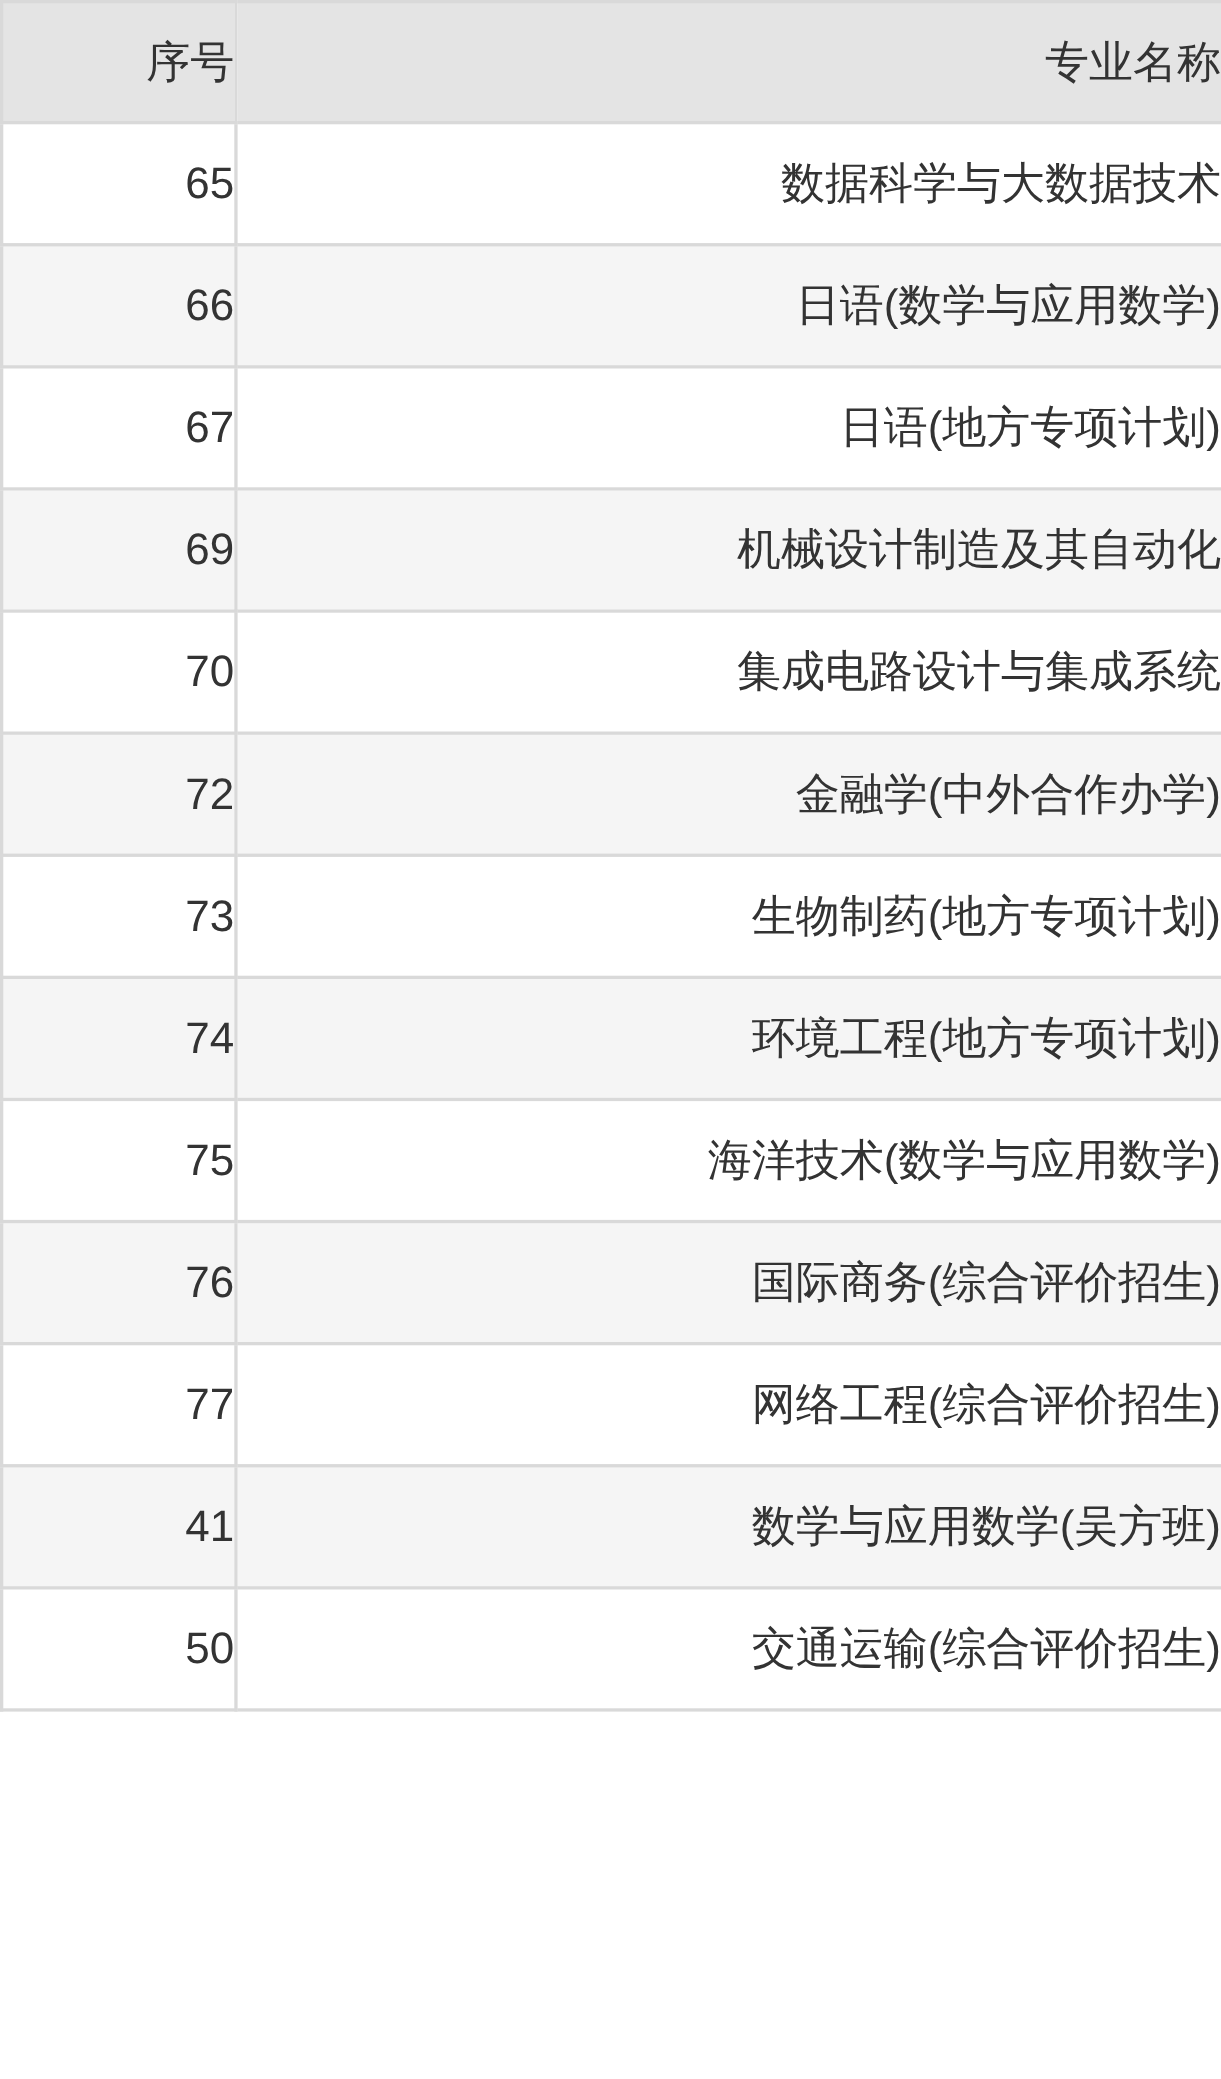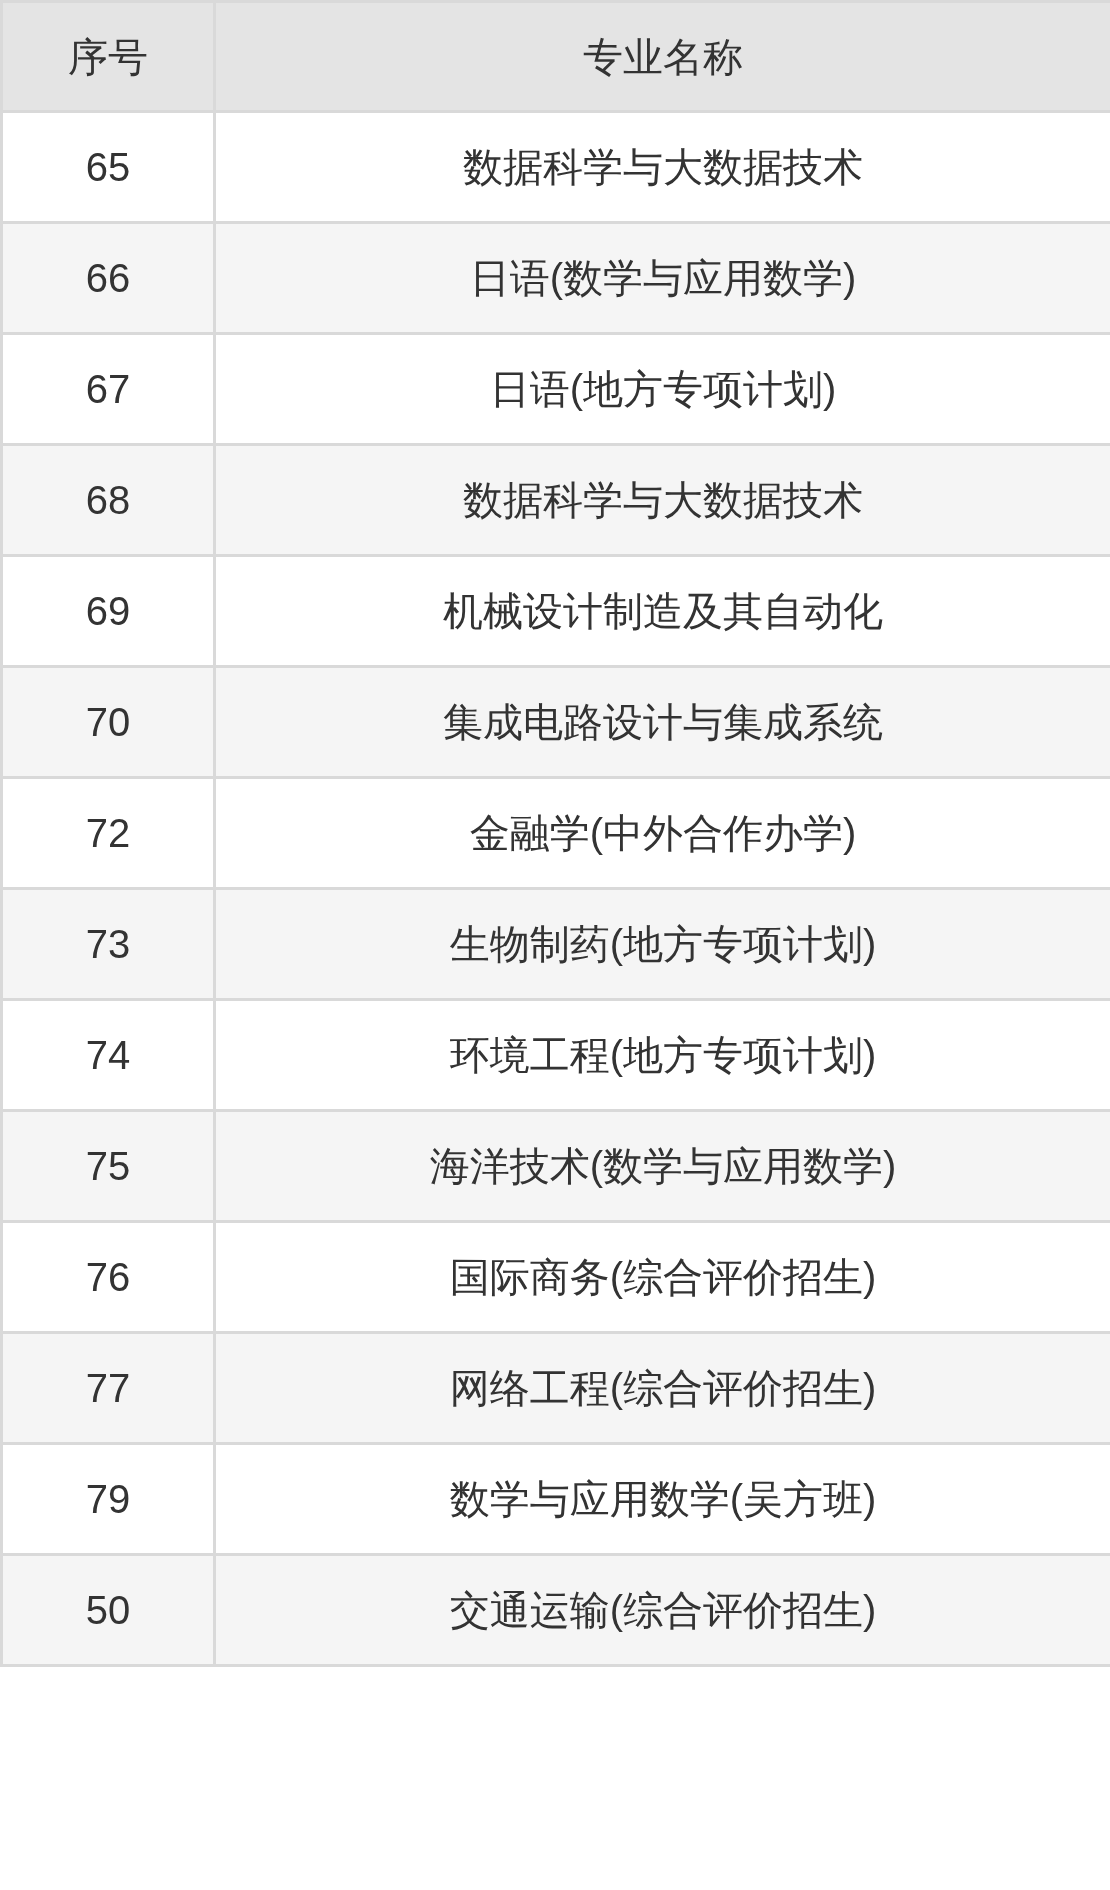--- a/index.html
+++ b/index.html
@@ -16,21 +16,21 @@
   table.major-table {
     width: 1110px;
     border-collapse: collapse;
     table-layout: fixed;
   }
   col.col-no   { width: 213px; }
   col.col-name { width: 897px; }
   .major-table th,
   .major-table td {
     border: 3px solid #d9d9d9;
-    text-align: center;
+    text-align: right;
     vertical-align: middle;
     font-size: 40px;
     line-height: 1.2;
     color: #333333;
     font-weight: 400;
     padding: 0;
     overflow: hidden;
     white-space: nowrap;
   }
   .major-table thead tr {
@@ -71,24 +71,20 @@
       </tr>
       <tr>
         <td>66</td>
         <td>日语(数学与应用数学)</td>
       </tr>
       <tr>
         <td>67</td>
         <td>日语(地方专项计划)</td>
       </tr>
       <tr>
-        <td>68</td>
-        <td>数据科学与大数据技术</td>
-      </tr>
-      <tr>
         <td>69</td>
         <td>机械设计制造及其自动化</td>
       </tr>
       <tr>
         <td>70</td>
         <td>集成电路设计与集成系统</td>
       </tr>
       <tr>
         <td>72</td>
         <td>金融学(中外合作办学)</td>
@@ -107,21 +103,21 @@
       </tr>
       <tr>
         <td>76</td>
         <td>国际商务(综合评价招生)</td>
       </tr>
       <tr>
         <td>77</td>
         <td>网络工程(综合评价招生)</td>
       </tr>
       <tr>
-        <td>79</td>
+        <td>41</td>
         <td>数学与应用数学(吴方班)</td>
       </tr>
       <tr>
         <td>50</td>
         <td>交通运输(综合评价招生)</td>
       </tr>
     </tbody>
   </table>
 </div>
 

